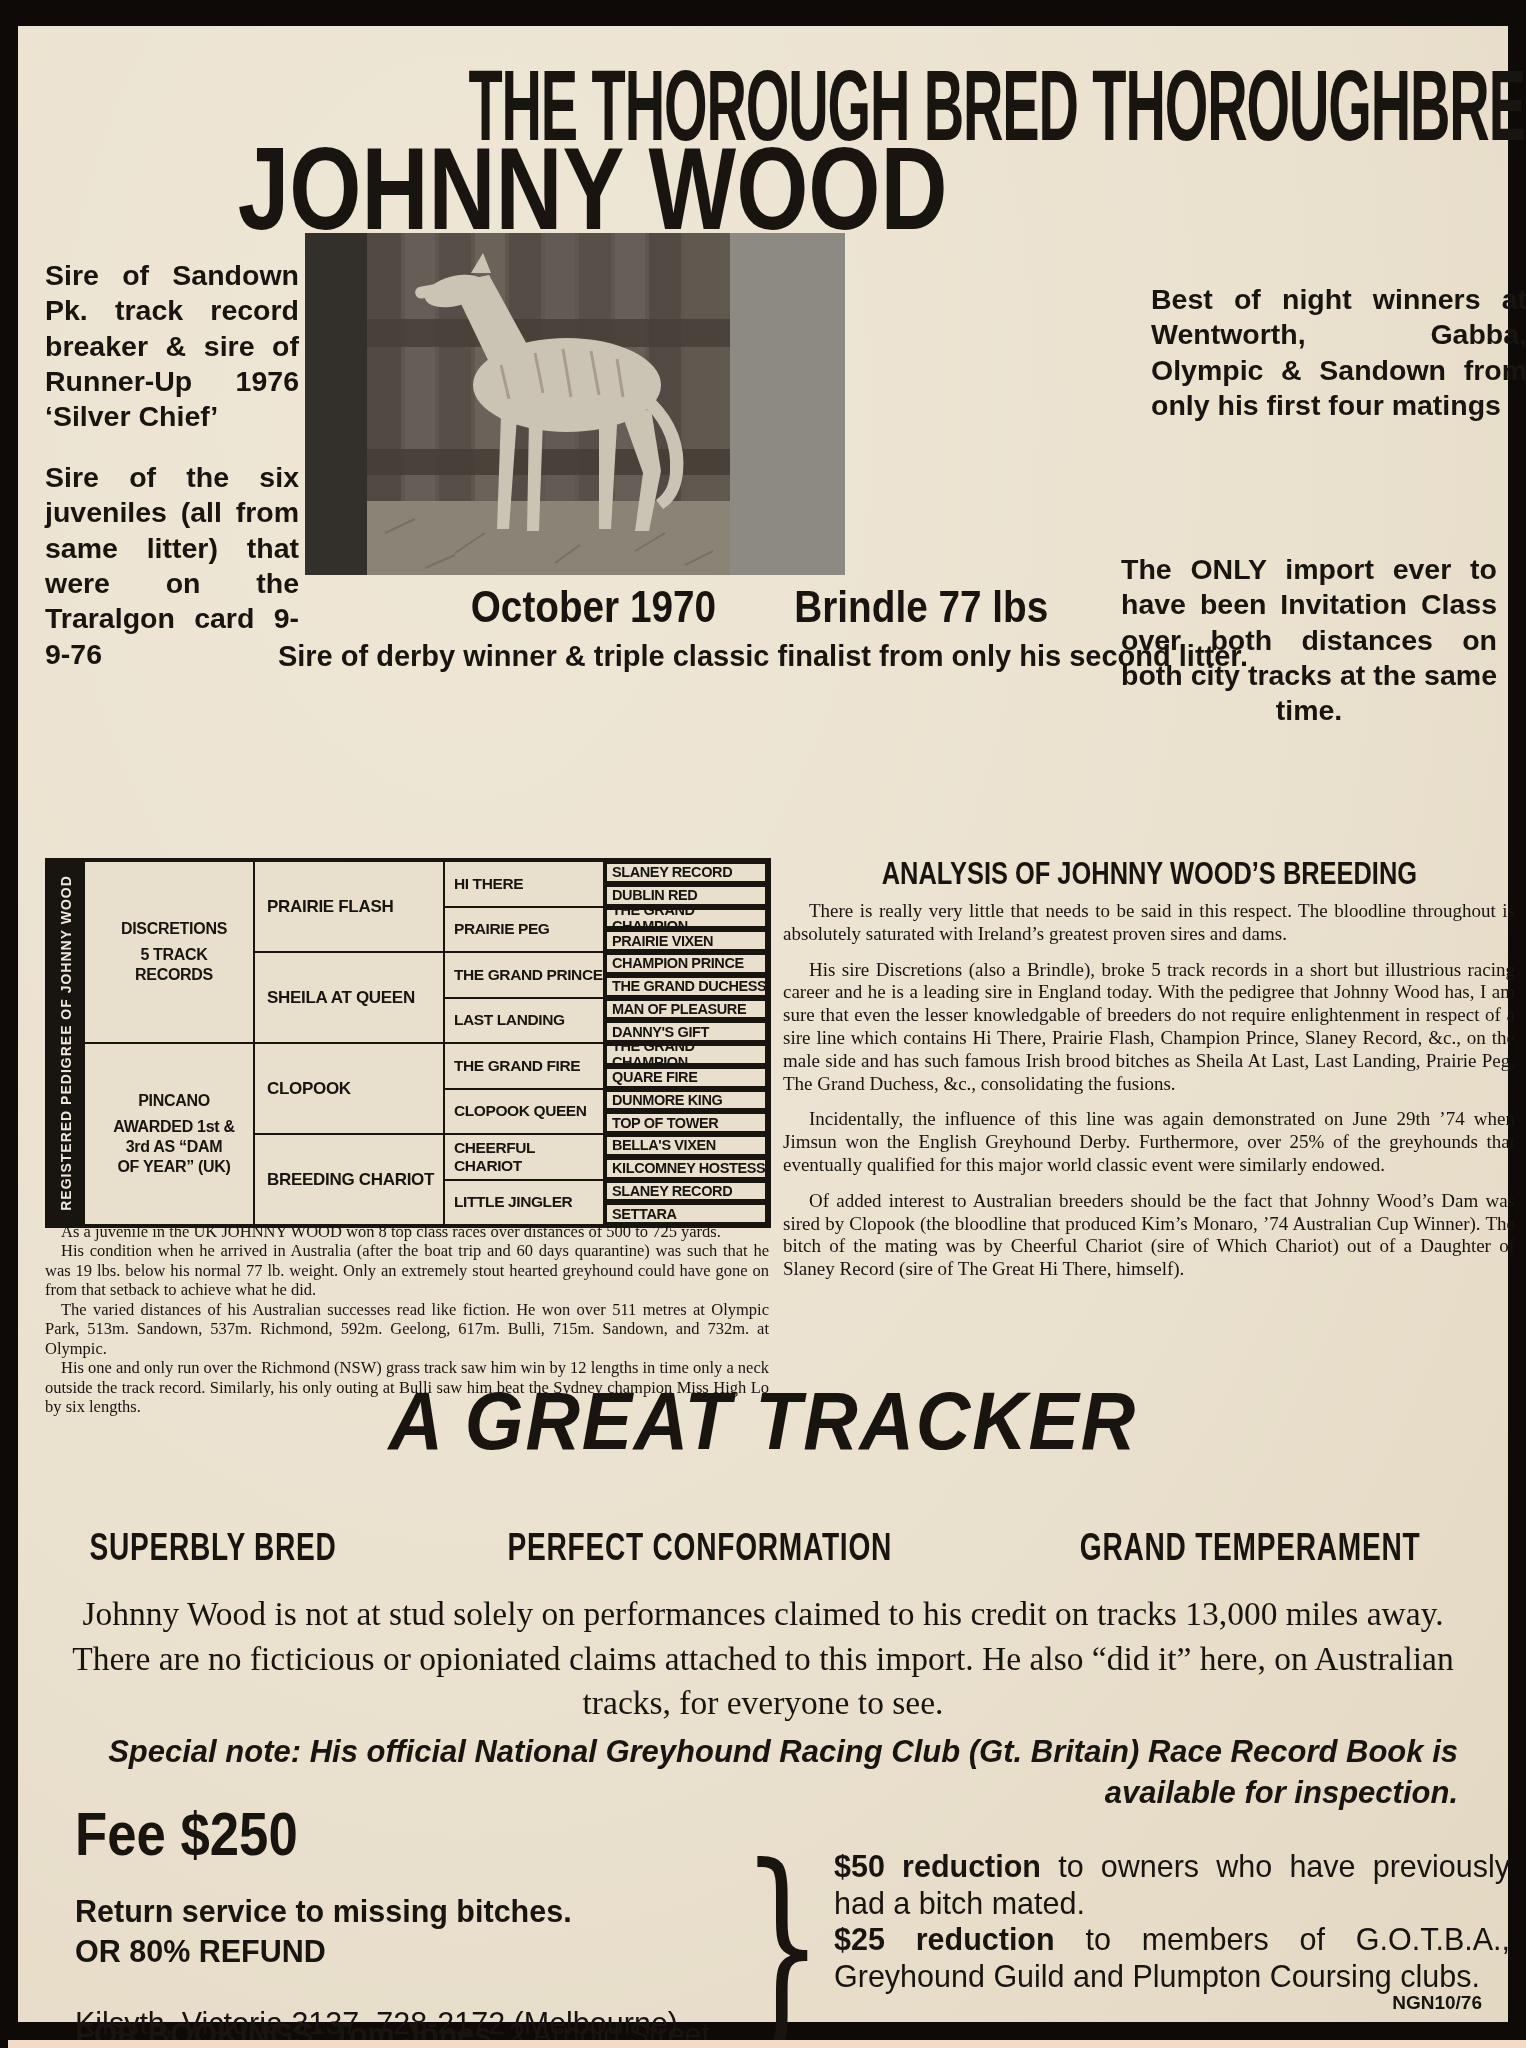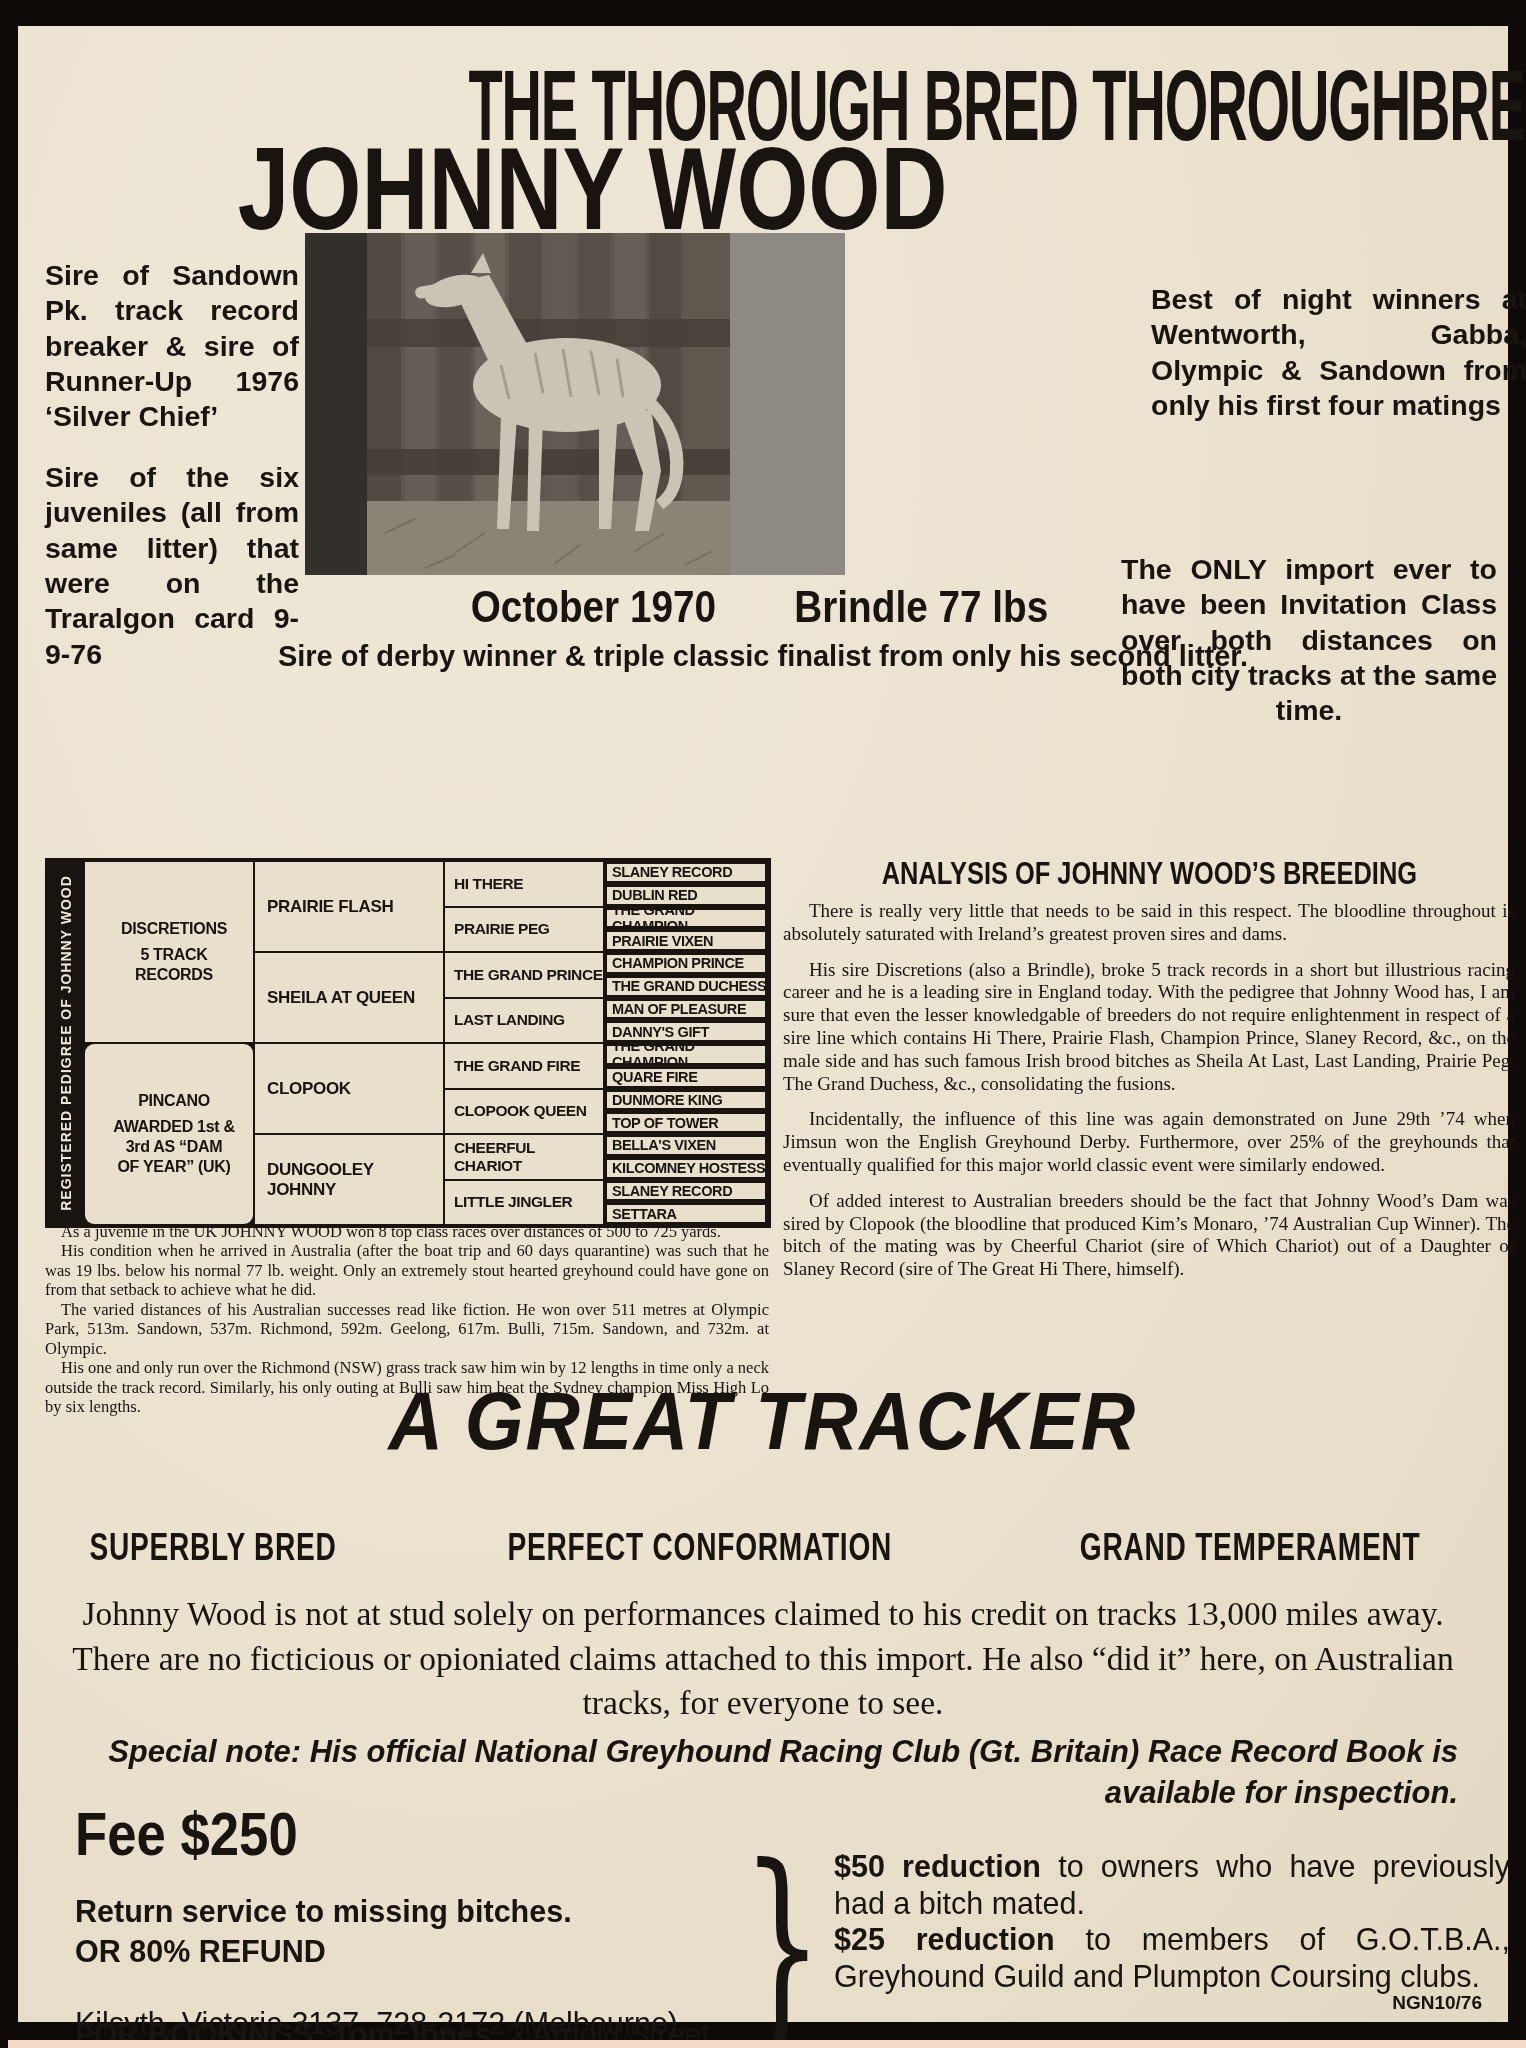--- a/index.html
+++ b/index.html
@@ -46,21 +46,21 @@
   
   .ped{left:27px;top:832px;width:718px;height:362px;background:#181410;border:4px solid #181410;
        display:grid;grid-template-columns:34px 168px 188px 158px 1fr;grid-auto-rows:1fr;
        grid-template-rows:repeat(16,1fr);gap:2px;}
   .ped > div{background:#e8dfcc;display:flex;align-items:center;overflow:hidden;}
   .ped-side{grid-column:1;grid-row:1/17;background:#181410 !important;position:relative;}
   .ped-side span{position:absolute;left:50%;top:50%;transform:translate(-50%,-50%) rotate(-90deg);
        white-space:nowrap;color:#efe8d8;font-size:14px;font-weight:700;letter-spacing:1px;}
   .g1{grid-column:2;flex-direction:column;align-items:flex-start;justify-content:center;padding-left:10px;
       font-weight:800;font-size:16px;line-height:1.25;letter-spacing:-0.3px;}
-  .g1a{grid-row:1/9;} .g1b{grid-row:9/17;border-radius:9px;}
+  .g1a{grid-row:1/9;} .g1b{grid-row:9/17;}
   .g1 .nm{margin-bottom:6px;}
   .g2{grid-column:3;padding-left:12px;font-weight:800;font-size:17px;letter-spacing:-0.3px;}
   .g2.r1{grid-row:1/5;} .g2.r2{grid-row:5/9;} .g2.r3{grid-row:9/13;} .g2.r4{grid-row:13/17;}
   .g3{grid-column:4;padding-left:9px;font-weight:800;font-size:15.5px;letter-spacing:-0.4px;}
   .g4{grid-column:5;padding-left:7px;font-weight:800;font-size:14.5px;letter-spacing:-0.4px;
       box-shadow:inset 0 0 0 2px #181410;background:#ece3d0;}
 
   
   .analysis{left:765px;top:830px;width:732px;}
   .analysis h2{margin:0 0 8px 0;text-align:center;font-size:31px;font-weight:800;}
@@ -189,21 +189,21 @@
     </div>
     <div class="g1 g1b">
       <span class="nm">PINCANO</span>
       <span>AWARDED 1st &amp;</span>
       <span>3rd AS “DAM</span>
       <span>OF YEAR” (UK)</span>
     </div>
     <div class="g2 r1">PRAIRIE FLASH</div>
     <div class="g2 r2">SHEILA AT QUEEN</div>
     <div class="g2 r3">CLOPOOK</div>
-    <div class="g2 r4">DUNGOOLEY JOHNNY</div>
+    <div class="g2 r4">BREEDING CHARIOT</div>
     <div class="g3" style="grid-row:1/3">HI THERE</div>
     <div class="g3" style="grid-row:3/5">PRAIRIE PEG</div>
     <div class="g3" style="grid-row:5/7">THE GRAND PRINCE</div>
     <div class="g3" style="grid-row:7/9">LAST LANDING</div>
     <div class="g3" style="grid-row:9/11">THE GRAND FIRE</div>
     <div class="g3" style="grid-row:11/13">CLOPOOK QUEEN</div>
     <div class="g3" style="grid-row:13/15">CHEERFUL CHARIOT</div>
     <div class="g3" style="grid-row:15/17">LITTLE JINGLER</div>
     <div class="g4" style="grid-row:1">SLANEY RECORD</div>
     <div class="g4" style="grid-row:2">DUBLIN RED</div>

